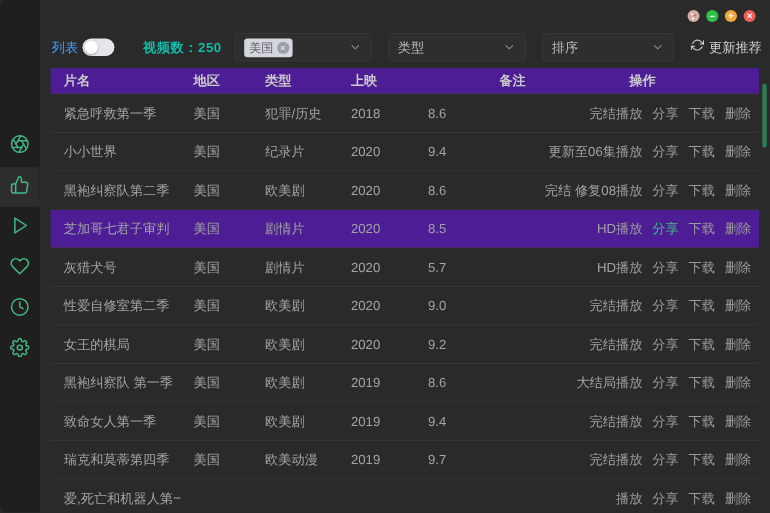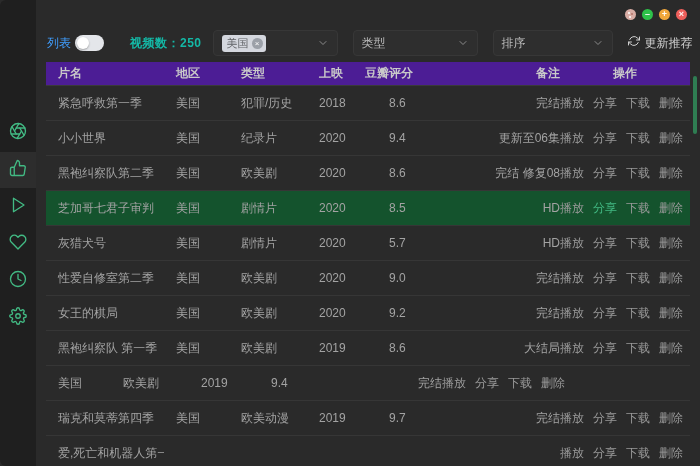--- a/index.html
+++ b/index.html
@@ -47,21 +47,21 @@
   .refresh svg{width:12px;height:12px;stroke:#cfcfcf;fill:none;stroke-width:2;stroke-linecap:round;stroke-linejoin:round;}
   
   .table{position:absolute;left:46px;top:62px;width:644px;}
   .thead{display:flex;height:24px;align-items:center;background:#4c1d95;border-bottom:1px solid #3a3a3a;
     color:#c9c9c9;font-size:12px;font-weight:700;}
   .cell{padding-left:12px;white-space:nowrap;overflow:hidden;}
   .c-title{width:118px;} .c-region{width:65px;} .c-genre{width:78px;} .c-year{width:46px;}
   .c-rating{width:82px;} .c-note{width:125px;text-align:right;} .c-actions{flex:1;display:flex;gap:9px;padding-left:0;}
   .thead .c-actions{justify-content:center;}
   .trow{display:flex;height:35px;align-items:center;border-bottom:1px solid #363636;font-size:12px;color:#a3a3a3;background:#2a2a2a;}
-  .trow.hover{background:#14532d;}
+  .trow.hover{background:#4c1d95;}
   .trow .c-rating{padding-left:36px;}
   .action{color:#9a9a9a;cursor:pointer;}
   .action.active{color:var(--accent-green,#42b983);}
   
   .scroll-thumb{position:absolute;right:3px;top:76px;width:4px;height:58px;border-radius:2px;background:var(--scrollbar-green,#2f7d52);}
 </style>
 </head>
 <body>
 
 <div class="sidebar">
@@ -174,21 +174,20 @@
     <span>更新推荐</span>
   </div>
 </div>
 
 <div class="table">
   <div class="thead">
     <div class="cell c-title">片名</div>
     <div class="cell c-region">地区</div>
     <div class="cell c-genre">类型</div>
     <div class="cell c-year">上映</div>
-    <div class="cell c-rating">豆瓣评分</div>
     <div class="cell c-note">备注</div>
     <div class="cell c-actions">操作</div>
   </div>
   <div>
       <div class="trow">
         <div class="cell c-title">紧急呼救第一季</div>
         <div class="cell c-region">美国</div>
         <div class="cell c-genre">犯罪/历史</div>
         <div class="cell c-year">2018</div>
         <div class="cell c-rating">8.6</div>
@@ -292,20 +291,21 @@
         <div class="cell c-rating">8.6</div>
         <div class="cell c-note">大结局</div>
         <div class="cell c-actions">
           <span class="action">播放</span>
           <span class="action">分享</span>
           <span class="action">下载</span>
           <span class="action">删除</span>
         </div>
       </div>
       <div class="trow">
+        <div class="cell c-title">致命女人第一季</div>
         <div class="cell c-region">美国</div>
         <div class="cell c-genre">欧美剧</div>
         <div class="cell c-year">2019</div>
         <div class="cell c-rating">9.4</div>
         <div class="cell c-note">完结</div>
         <div class="cell c-actions">
           <span class="action">播放</span>
           <span class="action">分享</span>
           <span class="action">下载</span>
           <span class="action">删除</span>

